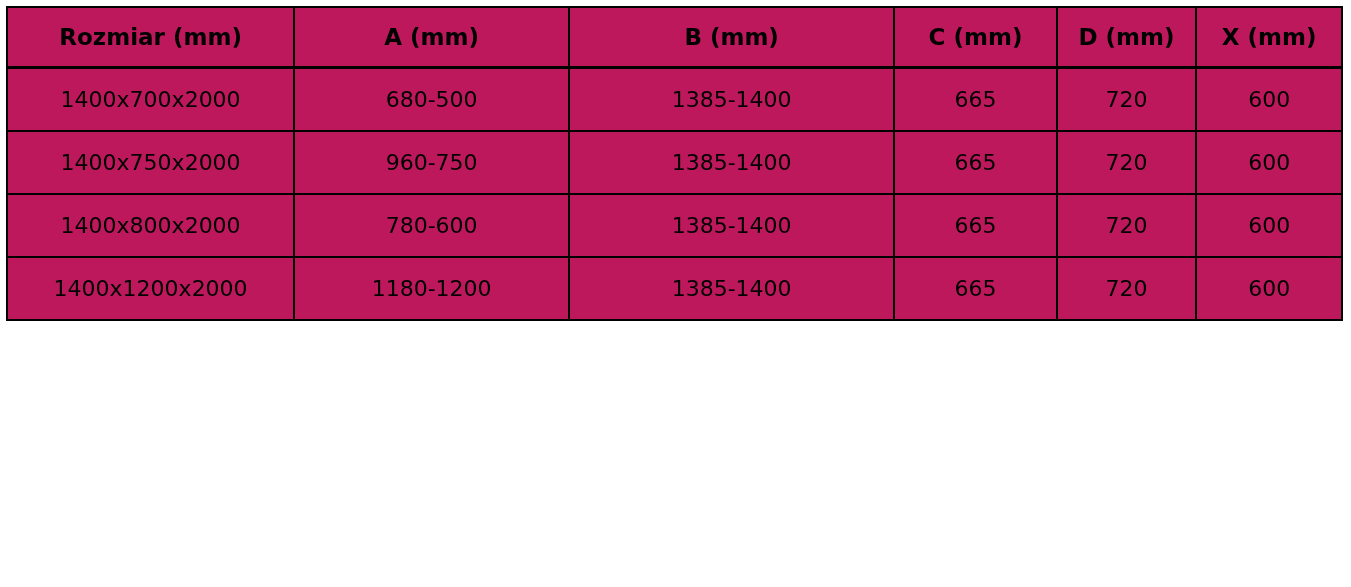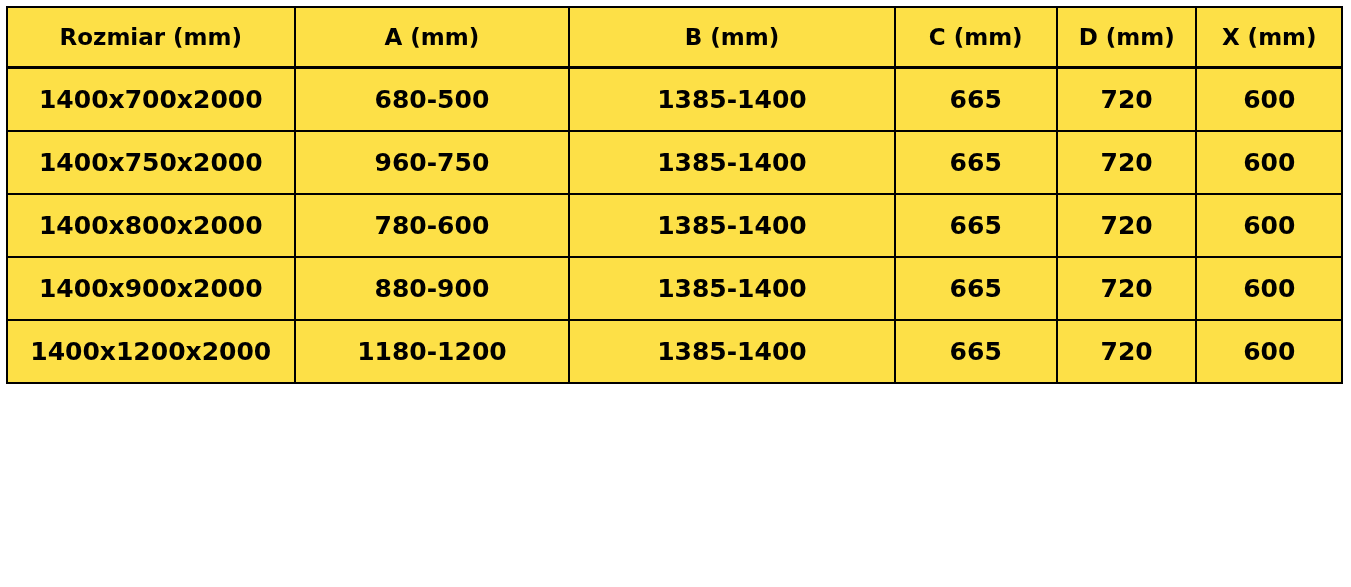--- a/index.html
+++ b/index.html
@@ -11,40 +11,40 @@
     width: 1351px;
     height: 587px;
     font-family: "DejaVu Sans", "Liberation Sans", sans-serif;
     color: #000000;
     overflow: hidden;
   }
   table.spec-table {
     border-collapse: collapse;
     table-layout: fixed;
     margin: 6px 8px 0 6px;
-    background: #fde047;
+    background: #be185d;
   }
   table.spec-table th,
   table.spec-table td {
     border: 2px solid #000000;
     text-align: center;
     vertical-align: middle;
     padding: 0;
     overflow: hidden;
     white-space: nowrap;
   }
   table.spec-table th {
     font-weight: bold;
     font-size: 23px;
     height: 58px;
     border-bottom-width: 3px;
   }
   table.spec-table td {
-    font-weight: bold;
-    font-size: 25px;
+    font-weight: normal;
+    font-size: 22px;
     height: 61px;
   }
   col.c-rozmiar { width: 288px; }
   col.c-a       { width: 276px; }
   col.c-b       { width: 327px; }
   col.c-c       { width: 163px; }
   col.c-d       { width: 140px; }
   col.c-x       { width: 146px; }
 </style>
 </head>
@@ -88,28 +88,20 @@
       </tr>
       <tr>
         <td>1400x800x2000</td>
         <td>780-600</td>
         <td>1385-1400</td>
         <td>665</td>
         <td>720</td>
         <td>600</td>
       </tr>
       <tr>
-        <td>1400x900x2000</td>
-        <td>880-900</td>
-        <td>1385-1400</td>
-        <td>665</td>
-        <td>720</td>
-        <td>600</td>
-      </tr>
-      <tr>
         <td>1400x1200x2000</td>
         <td>1180-1200</td>
         <td>1385-1400</td>
         <td>665</td>
         <td>720</td>
         <td>600</td>
       </tr>
     </tbody>
 </table>
 

